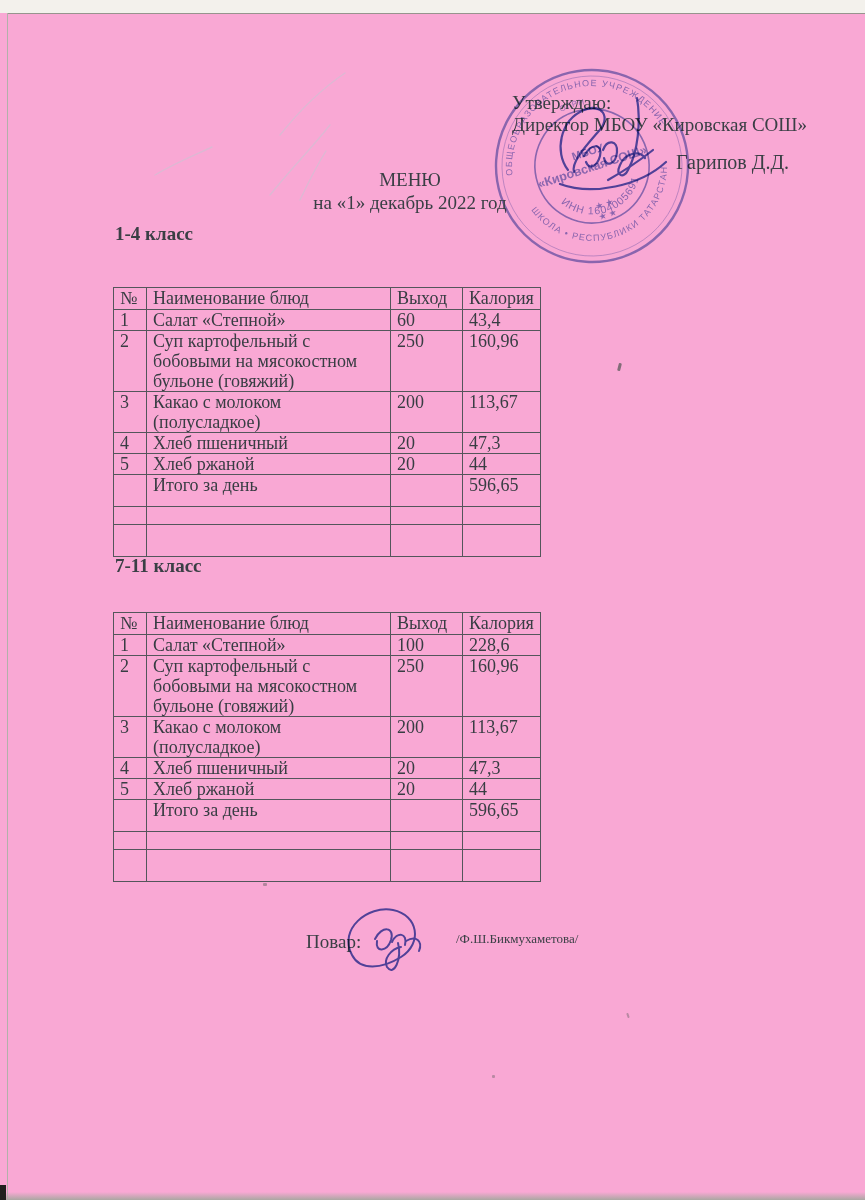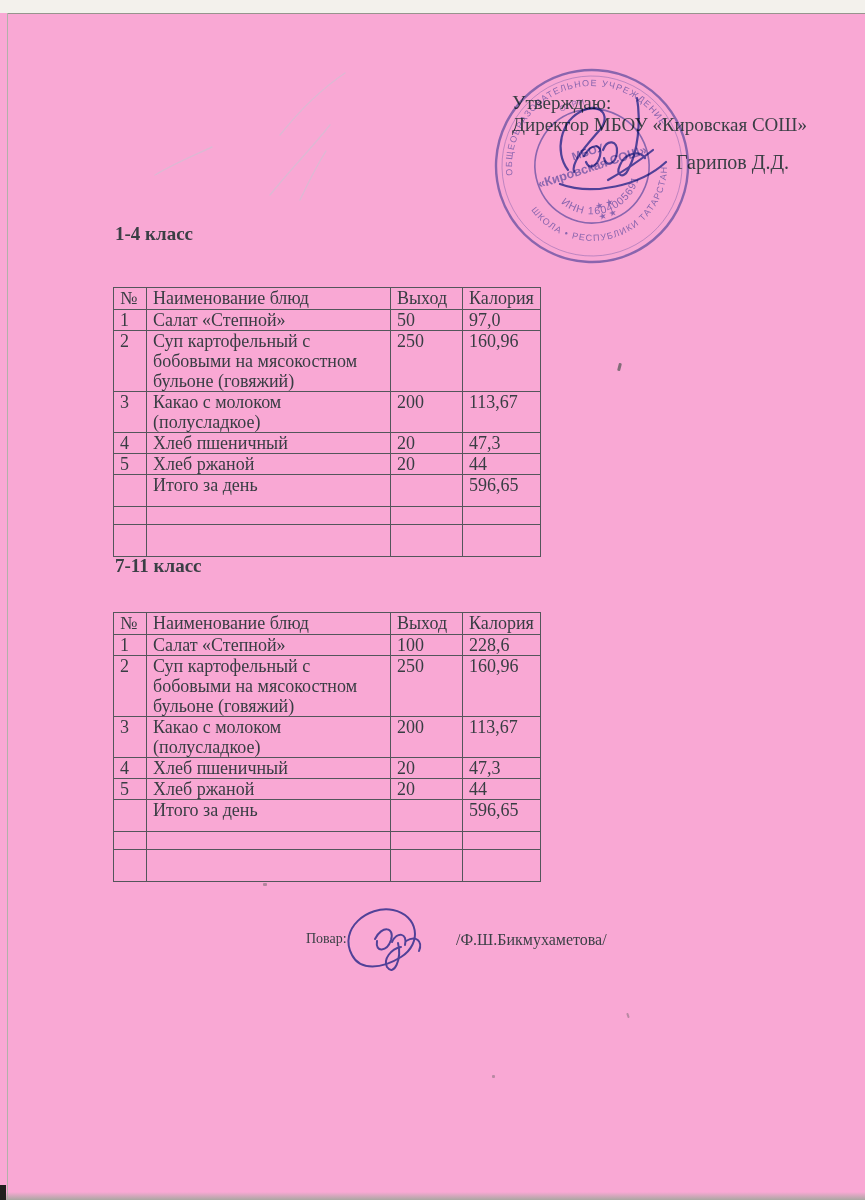--- a/index.html
+++ b/index.html
@@ -13,22 +13,22 @@
   .edge-bottom{left:0;bottom:0;width:865px;height:8px;background:linear-gradient(#fcfbf800,#aaa7a2);}
   .edge-corner{left:0;bottom:0;width:6px;height:15px;background:#20201e;}
   .speck{background:#5a5a5a;opacity:.75;border-radius:1px;}
   
   .approval{left:512px;top:92px;width:360px;font-size:19px;line-height:22px;}
   .signer{left:676px;top:151px;font-size:20px;}
   .title-block{left:230px;top:168px;width:360px;text-align:center;font-size:19px;line-height:23px;}
   .section-heading{font-size:19px;font-weight:bold;}
   .heading-1{left:115px;top:223px;}
   .heading-2{left:115px;top:555px;}
-  .footer-label{left:306px;top:931px;font-size:14px;}
-  .footer-name{left:456px;top:931px;font-size:16px;}
+  .footer-label{left:306px;top:931px;font-size:19px;}
+  .footer-name{left:456px;top:931px;font-size:13px;}
   
   table.menu{border-collapse:collapse;table-layout:fixed;width:427px;
              font-family:"Liberation Serif","DejaVu Serif",serif;
              font-size:18px;line-height:20px;color:#383d43;}
   table.menu td{border:1.6px solid #54565b;vertical-align:top;padding:0 3px 0 6px;overflow:hidden;}
   table.menu tr.h td{height:21px;}
   .t1{left:113px;top:287px;} .t2{left:113px;top:612px;}
   .r-s{height:19px;} .r-m{height:39px;} .r-l{height:59px;} .r-t{height:32px;} .r-e{height:18px;}
   
   .ink{mix-blend-mode:multiply;}
@@ -97,42 +97,46 @@
     <g stroke="#4152b0" stroke-width="2.2" fill="none" stroke-linecap="round" opacity="0.9">
       <path d="M28,78 C14,60 20,28 44,18 C62,10 72,26 58,40 C46,54 31,70 34,80"></path>
       <path d="M44,64 C52,50 63,52 60,64 C57,75 49,78 46,70"></path>
       <path d="M63,58 C67,47 78,48 77,60 C76,72 66,76 64,66"></path>
       <path d="M97,6 C101,30 98,60 88,78 C84,87 75,84 80,73 C85,61 99,58 105,66"></path>
       <path d="M68,88 C82,80 98,70 113,58"></path>
       <path d="M20,92 C52,104 100,94 126,70"></path>
     </g>
   </svg>
 
+  <div class="abs title-block">
+    <div>МЕНЮ</div>
+    <div>на «1» декабрь 2022 год</div>
+  </div>
 
   <div class="abs section-heading heading-1">1-4 класс</div>
 
   <table class="menu abs t1">
     <colgroup>
         <col style="width:33px">
         <col style="width:244px">
         <col style="width:72px">
         <col style="width:78px">
       </colgroup>
     <tbody>
         <tr class="h">
       <td>№</td>
       <td>Наименование блюд</td>
       <td>Выход</td>
       <td>Калория</td>
     </tr>
     <tr class="r-s">
       <td>1</td>
       <td>Салат «Степной»</td>
-      <td>50</td>
-      <td>97,0</td>
+      <td>60</td>
+      <td>43,4</td>
     </tr>
     <tr class="r-l">
       <td>2</td>
       <td>Суп картофельный с бобовыми на мясокостном бульоне (говяжий)</td>
       <td>250</td>
       <td>160,96</td>
     </tr>
     <tr class="r-m">
       <td>3</td>
       <td>Какао с молоком (полусладкое)</td>

